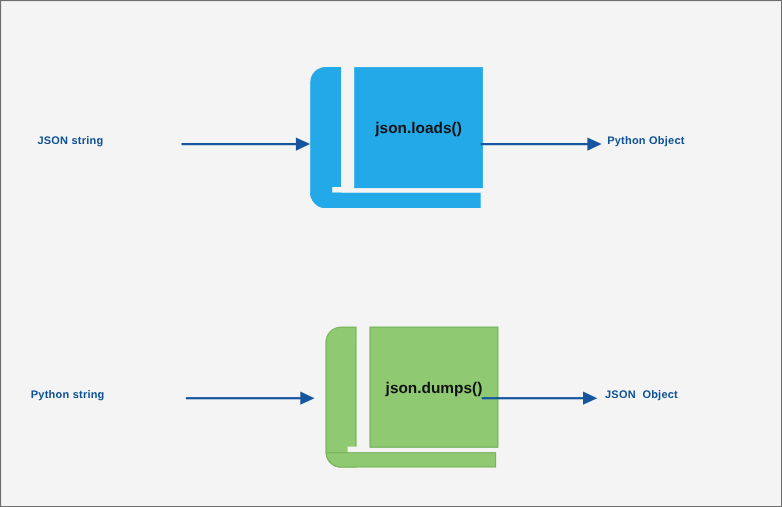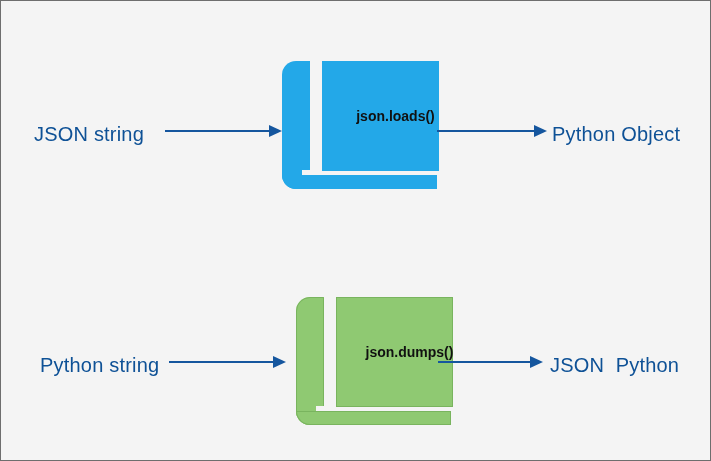--- a/index.html
+++ b/index.html
@@ -17,22 +17,22 @@
     height: 461px;
     background: #f4f4f4;
     border: 1px solid #6e6e6e;
     box-sizing: border-box;
     overflow: hidden;
   }
 
   
   .side-label {
     position: absolute;
-    font-size: 20px;
-    font-weight: normal;
+    font-size: 10px;
+    font-weight: bold;
     color: #0e5196;
     letter-spacing: 0.2px;
     white-space: pre;
     line-height: 1;
   }
   .label-left  { text-align: left; }
   .label-right { text-align: center; }
 
   
   .arrow {
@@ -103,21 +103,20 @@
     top: 0;
     width: 117px;
     height: 110px;
     display: flex;
     align-items: center;
     justify-content: center;
     font-size: 14px;
     font-weight: bold;
     color: #111111;
     white-space: nowrap;
-    margin-left: 15px;
   }
   
   .book.blue .spine,
   .book.blue .base,
   .book.blue .pages { background: #23a8e8; }
   
   .book.green .spine,
   .book.green .base,
   .book.green .pages {
     background: #8fc972;
@@ -145,35 +144,35 @@
     <div class="pages-label" style="left:40px; top:0;">json.loads()</div>
   </div>
 
   <div class="arrow" style="left:436px; top:124px; width:110px;">
     <div class="shaft" style="width:98px;"></div>
     <div class="head" style="left:97px;"></div>
   </div>
 
   <div class="side-label label-right" style="left:551px; top:123px;">Python Object</div>
 
-  <div class="side-label label-left" style="left:39px; top:354px;">Python string</div>
+  <div class="side-label label-left" style="left:27px; top:354px;">Python string</div>
 
   <div class="arrow" style="left:168px; top:355px; width:117px;">
     <div class="shaft" style="width:105px;"></div>
     <div class="head" style="left:104px;"></div>
   </div>
 
   <div class="book green" style="left:295px; top:296px;">
     <div class="spine"></div>
     <div class="base"></div>
     <div class="base-gap"></div>
     <div class="pages"></div>
     <div class="pages-label" style="left:40px; top:0;">json.dumps()</div>
   </div>
 
   <div class="arrow" style="left:437px; top:355px; width:105px;">
     <div class="shaft" style="width:93px;"></div>
     <div class="head" style="left:92px;"></div>
   </div>
 
-  <div class="side-label label-right" style="left:549px; top:354px;">JSON  Python</div>
+  <div class="side-label label-right" style="left:549px; top:354px;">JSON  Object</div>
 
 </div>
 
 </body></html>

